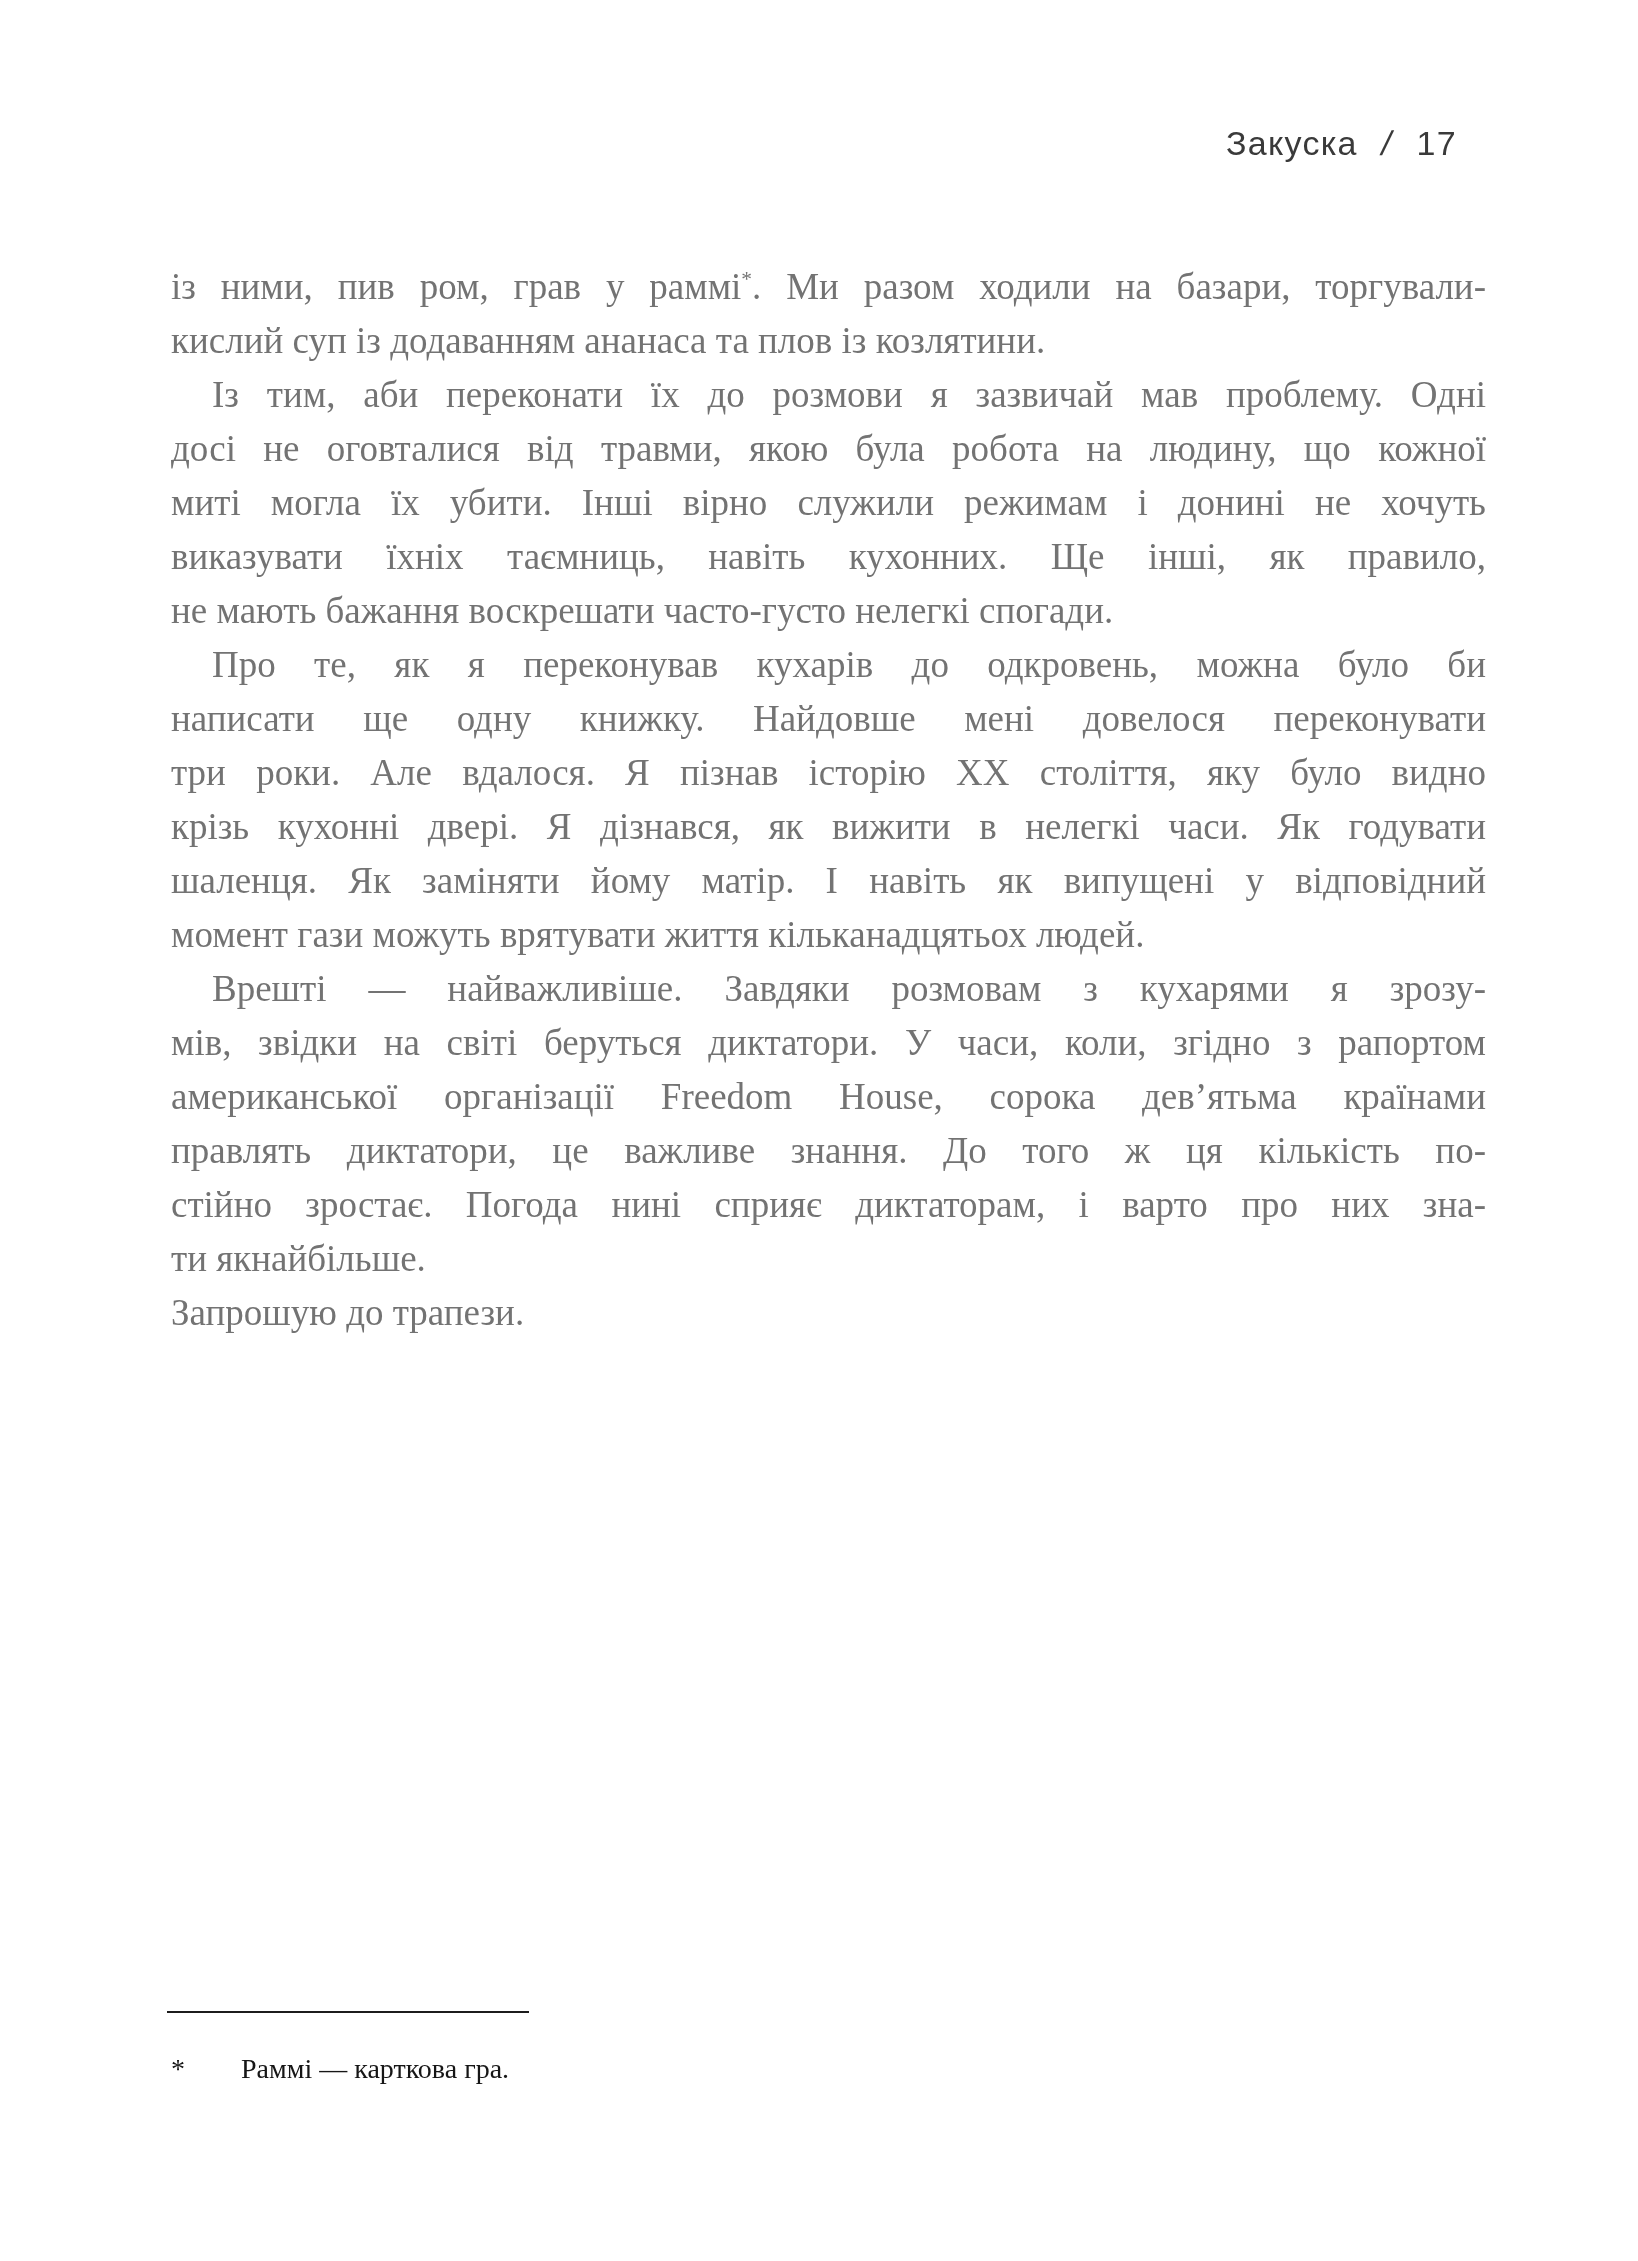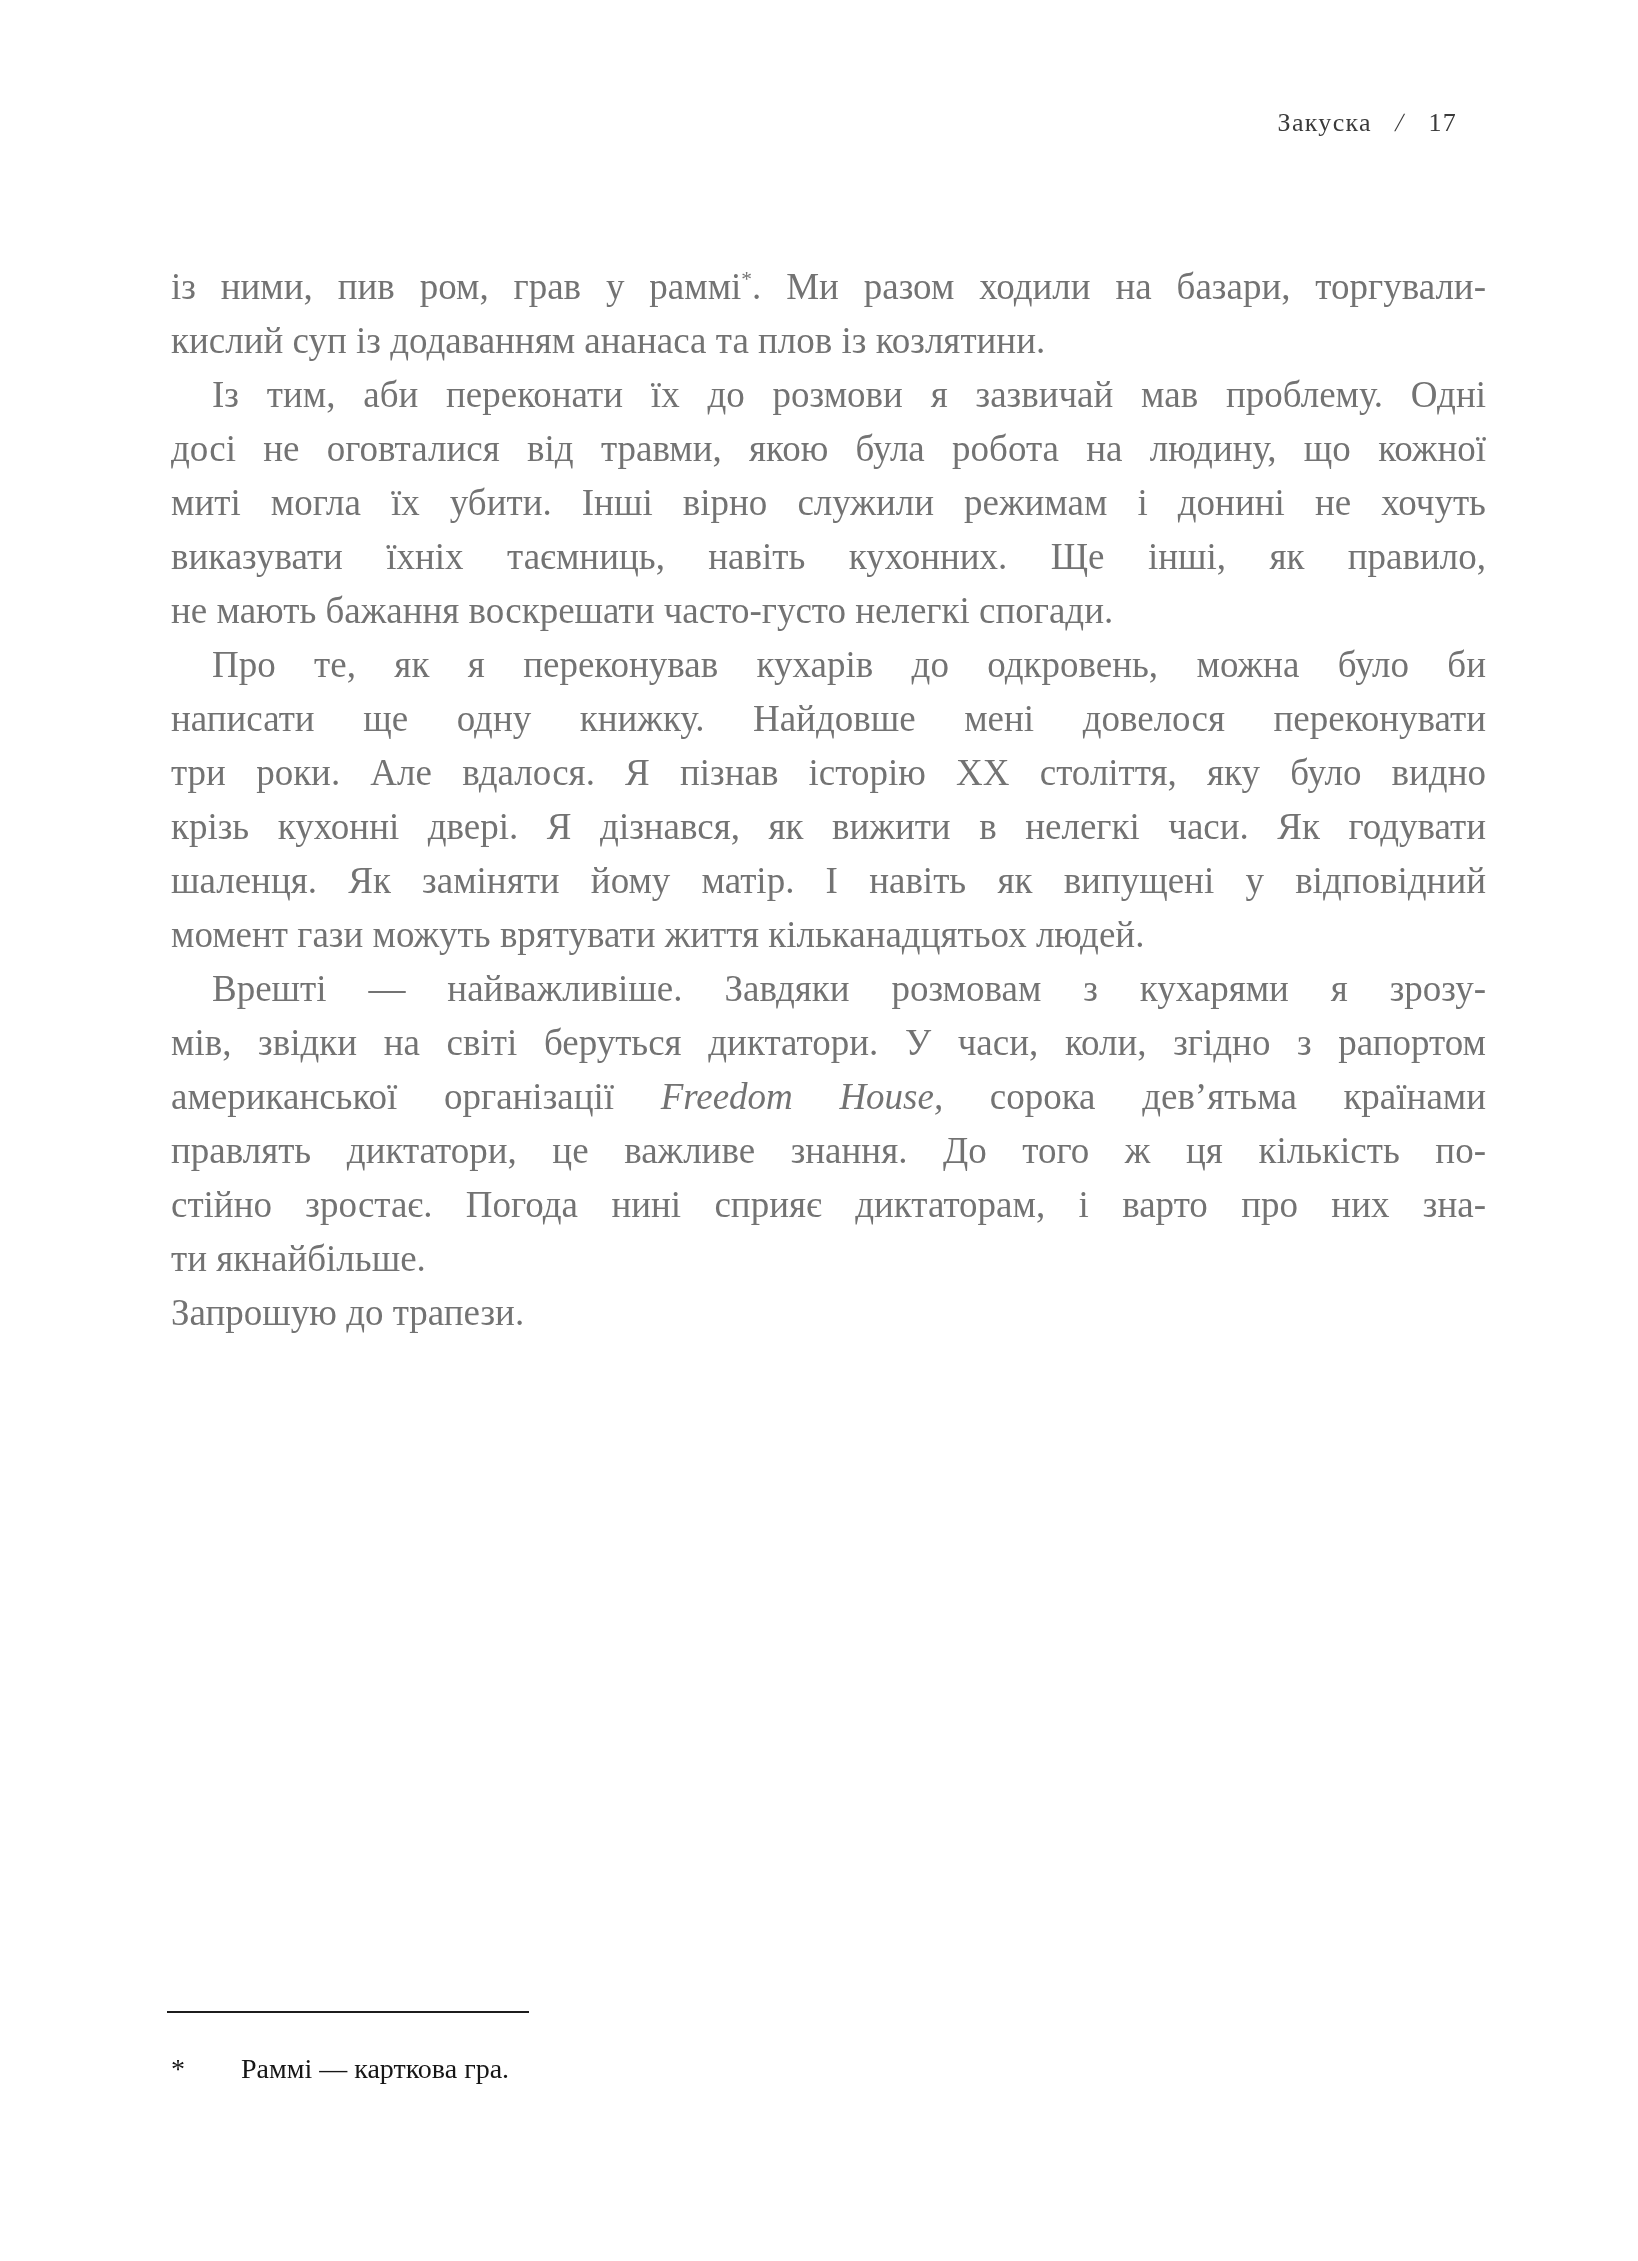--- a/index.html
+++ b/index.html
@@ -11,26 +11,26 @@
     position: relative;
     width: 1639px;
     height: 2261px;
     background: #ffffff;
     overflow: hidden;
     font-family: "Liberation Serif", serif;
   }
   
   .running-header {
     position: absolute;
-    top: 108px;
+    top: 124px;
     right: 182px;
     display: flex;
     align-items: baseline;
-    font-family: Liberation Serif, serif;
-    font-size: 26px;
+    font-family: Liberation Sans, sans-serif;
+    font-size: 34px;
     color: #3a3a3a;
     letter-spacing: 1.3px;
     white-space: nowrap;
   }
   .running-header .sep {
     margin: 0 24px;
     transform: skewX(-12deg);
     color: #3a3a3a;
   }
   
@@ -48,21 +48,21 @@
     overflow: hidden;
     text-align: left;
   }
   .text-line.justify {
     text-align: justify;
     text-align-last: justify;
   }
   .text-line.indent {
     padding-left: 41px;
   }
-  .seg-italic { font-style: italic; }
+  .seg-italic { }
   .seg-sup {
     font-size: 0.58em;
     vertical-align: super;
     line-height: 0;
   }
   
   .footnote-rule {
     position: absolute;
     left: 167px;
     top: 2011px;

